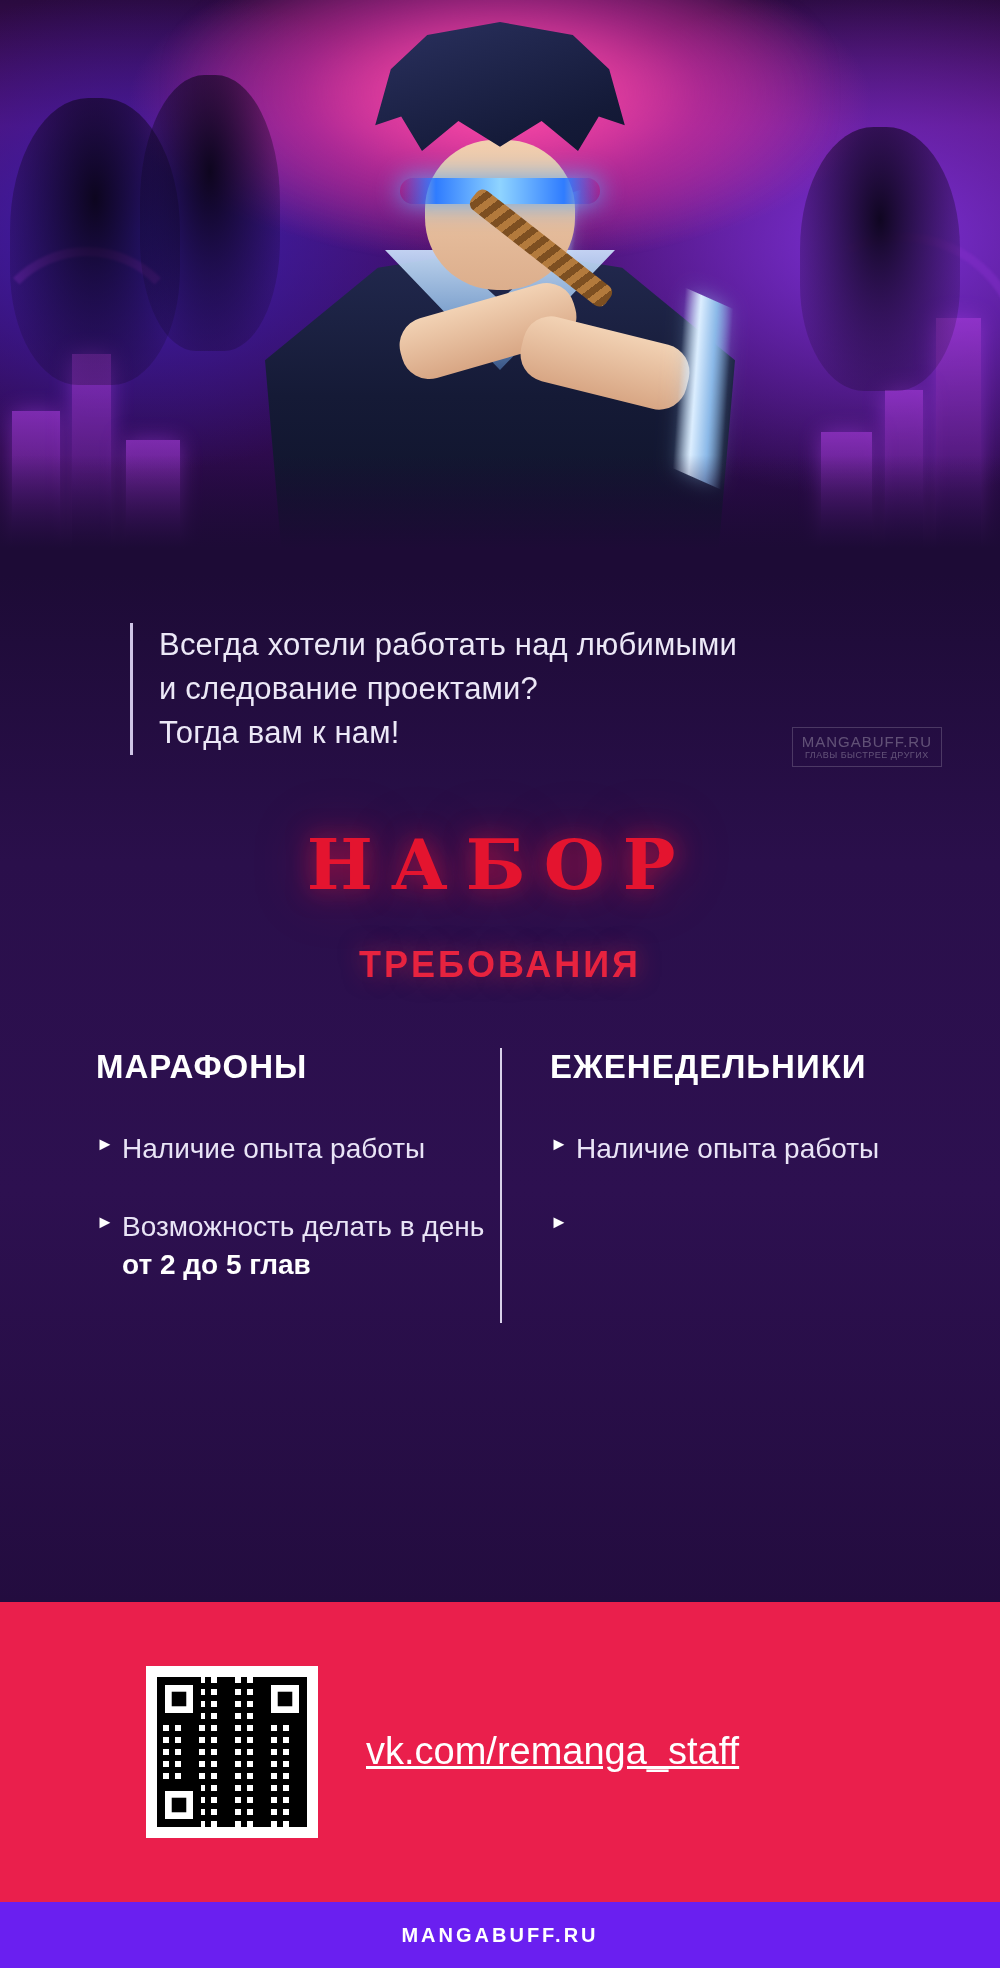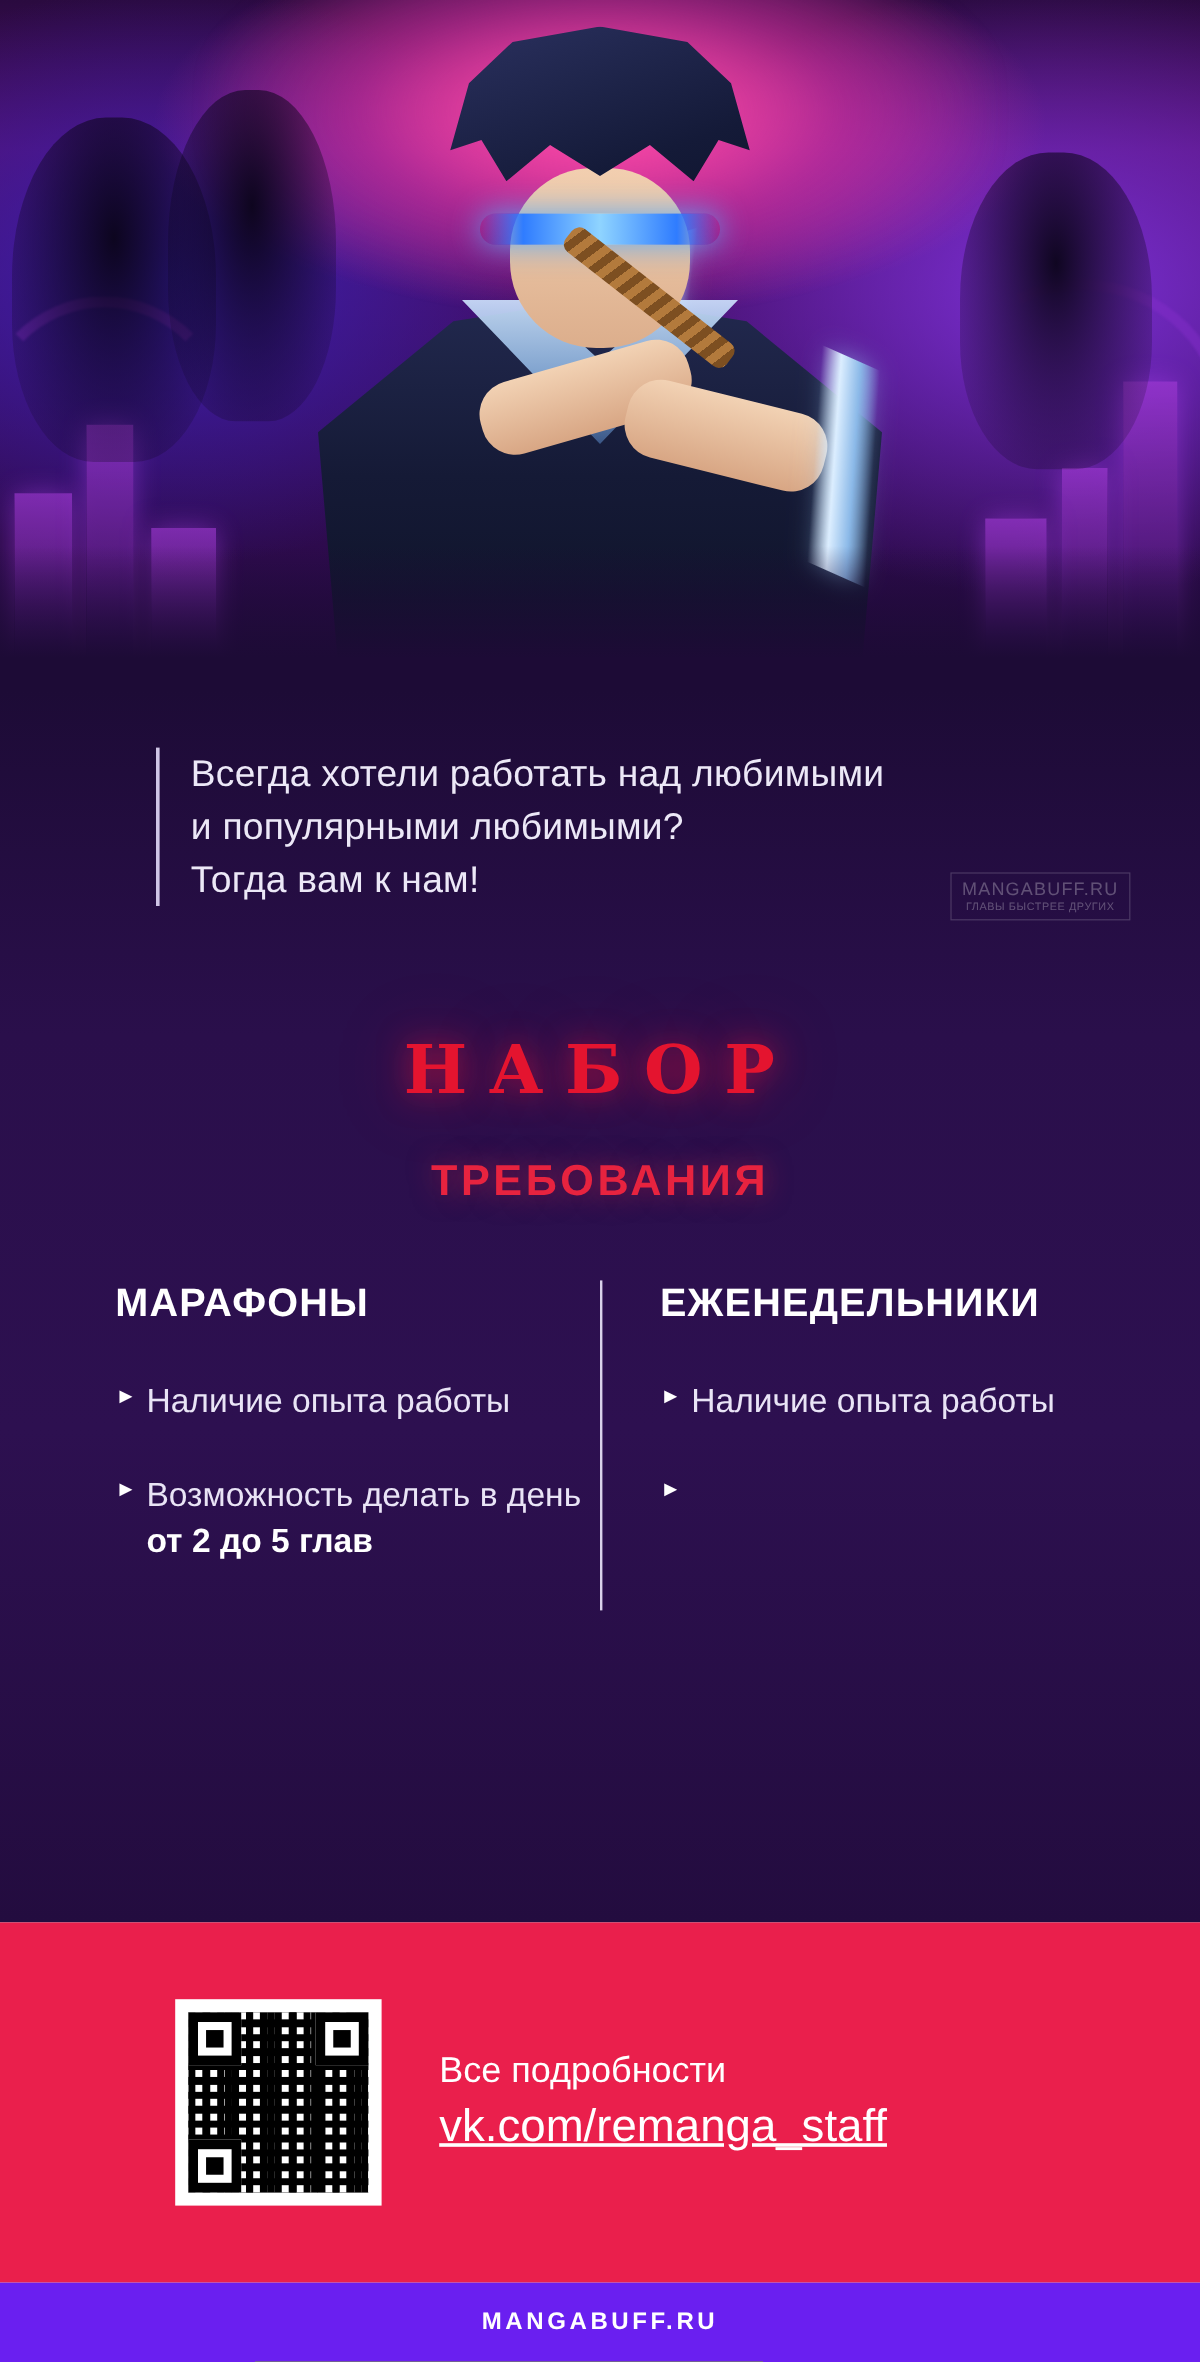--- a/index.html
+++ b/index.html
@@ -154,25 +154,25 @@
     border:1px solid rgba(255,255,255,0.18);
     padding:5px 9px;
     text-align:center;
     color:rgba(255,255,255,0.28);
     line-height:1.15;
   }
   .watermark .w1 { font-size:15px; letter-spacing:1px; }
   .watermark .w2 { font-size:9px; letter-spacing:.5px; }
 
   .nabor {
-    margin-top:104px;
+    margin-top:68px;
     text-align:center;
     color:#e4142f;
     font-family:"DejaVu Serif", serif;
-    font-size:56px;
+    font-size:70px;
     font-weight:700;
     letter-spacing:18px;
     text-shadow:0 0 26px rgba(255,20,60,0.55), 0 0 60px rgba(255,20,60,0.35);
   }
 
   .roles {
     margin-top:34px;
     text-align:center;
     color:#ffffff;
     font-size:30px;
@@ -311,21 +311,21 @@
       <div class="blade2"></div>
     </div>
 
     <div class="fade-bottom"></div>
   </div>
 
   <div class="body-sec">
 
     <div class="intro">
       <p>Всегда хотели работать над любимыми</p>
-      <p>и популярными любимыми?</p>
+      <p>и следование проектами?</p>
       <p>Тогда вам к нам!</p>
     </div>
 
     <div class="watermark">
       <div class="w1">MANGABUFF.RU</div>
       <div class="w2">ГЛАВЫ БЫСТРЕЕ ДРУГИХ</div>
     </div>
 
     <div class="nabor">НАБОР</div>
 
@@ -370,21 +370,20 @@
           </span>
         <span class="qr-eye tr">
             <i></i>
           </span>
         <span class="qr-eye bl">
             <i></i>
           </span>
       </div>
     </div>
     <div class="cta-text">
-      <div class="l1">Все подробности</div>
       <div class="l2">vk.com/remanga_staff</div>
     </div>
   </div>
 
   <div class="footer">
     <span>MANGABUFF.RU</span>
   </div>
 
 </div>
 

